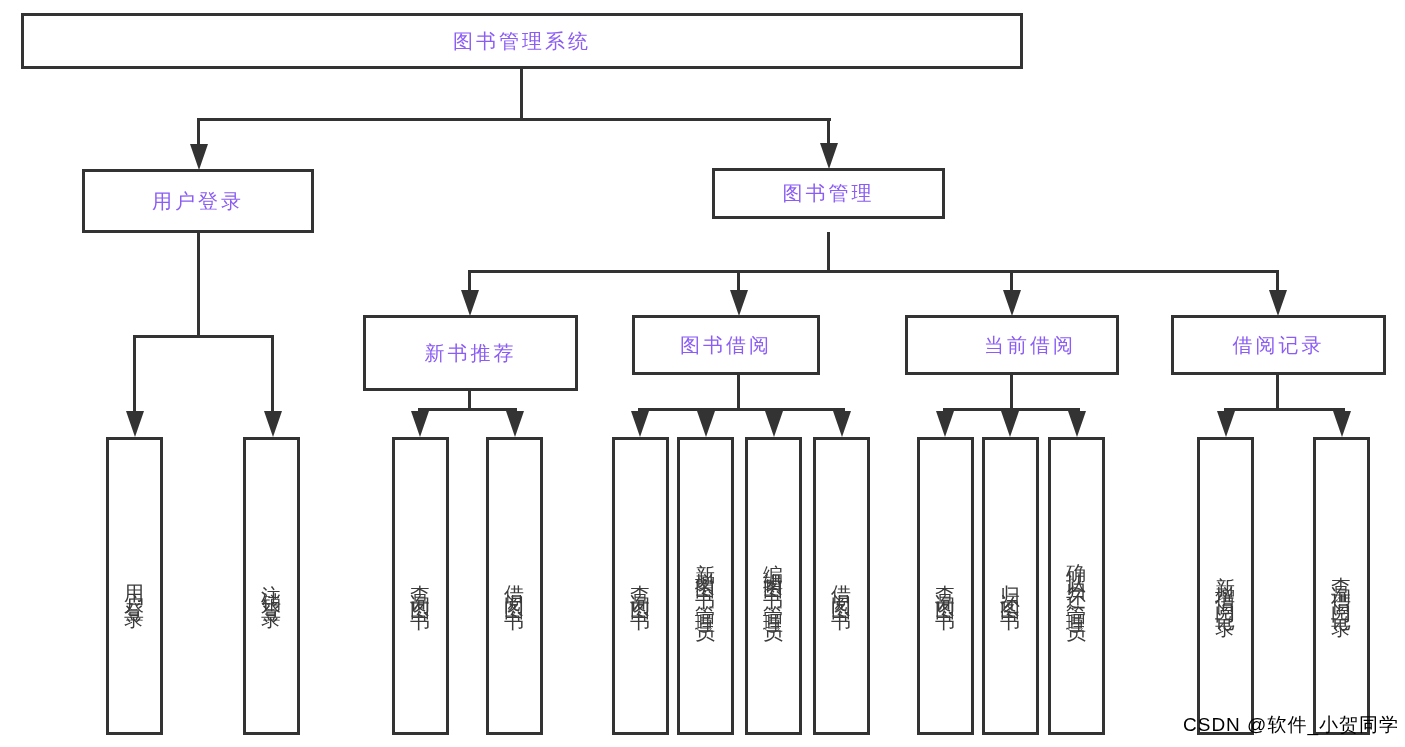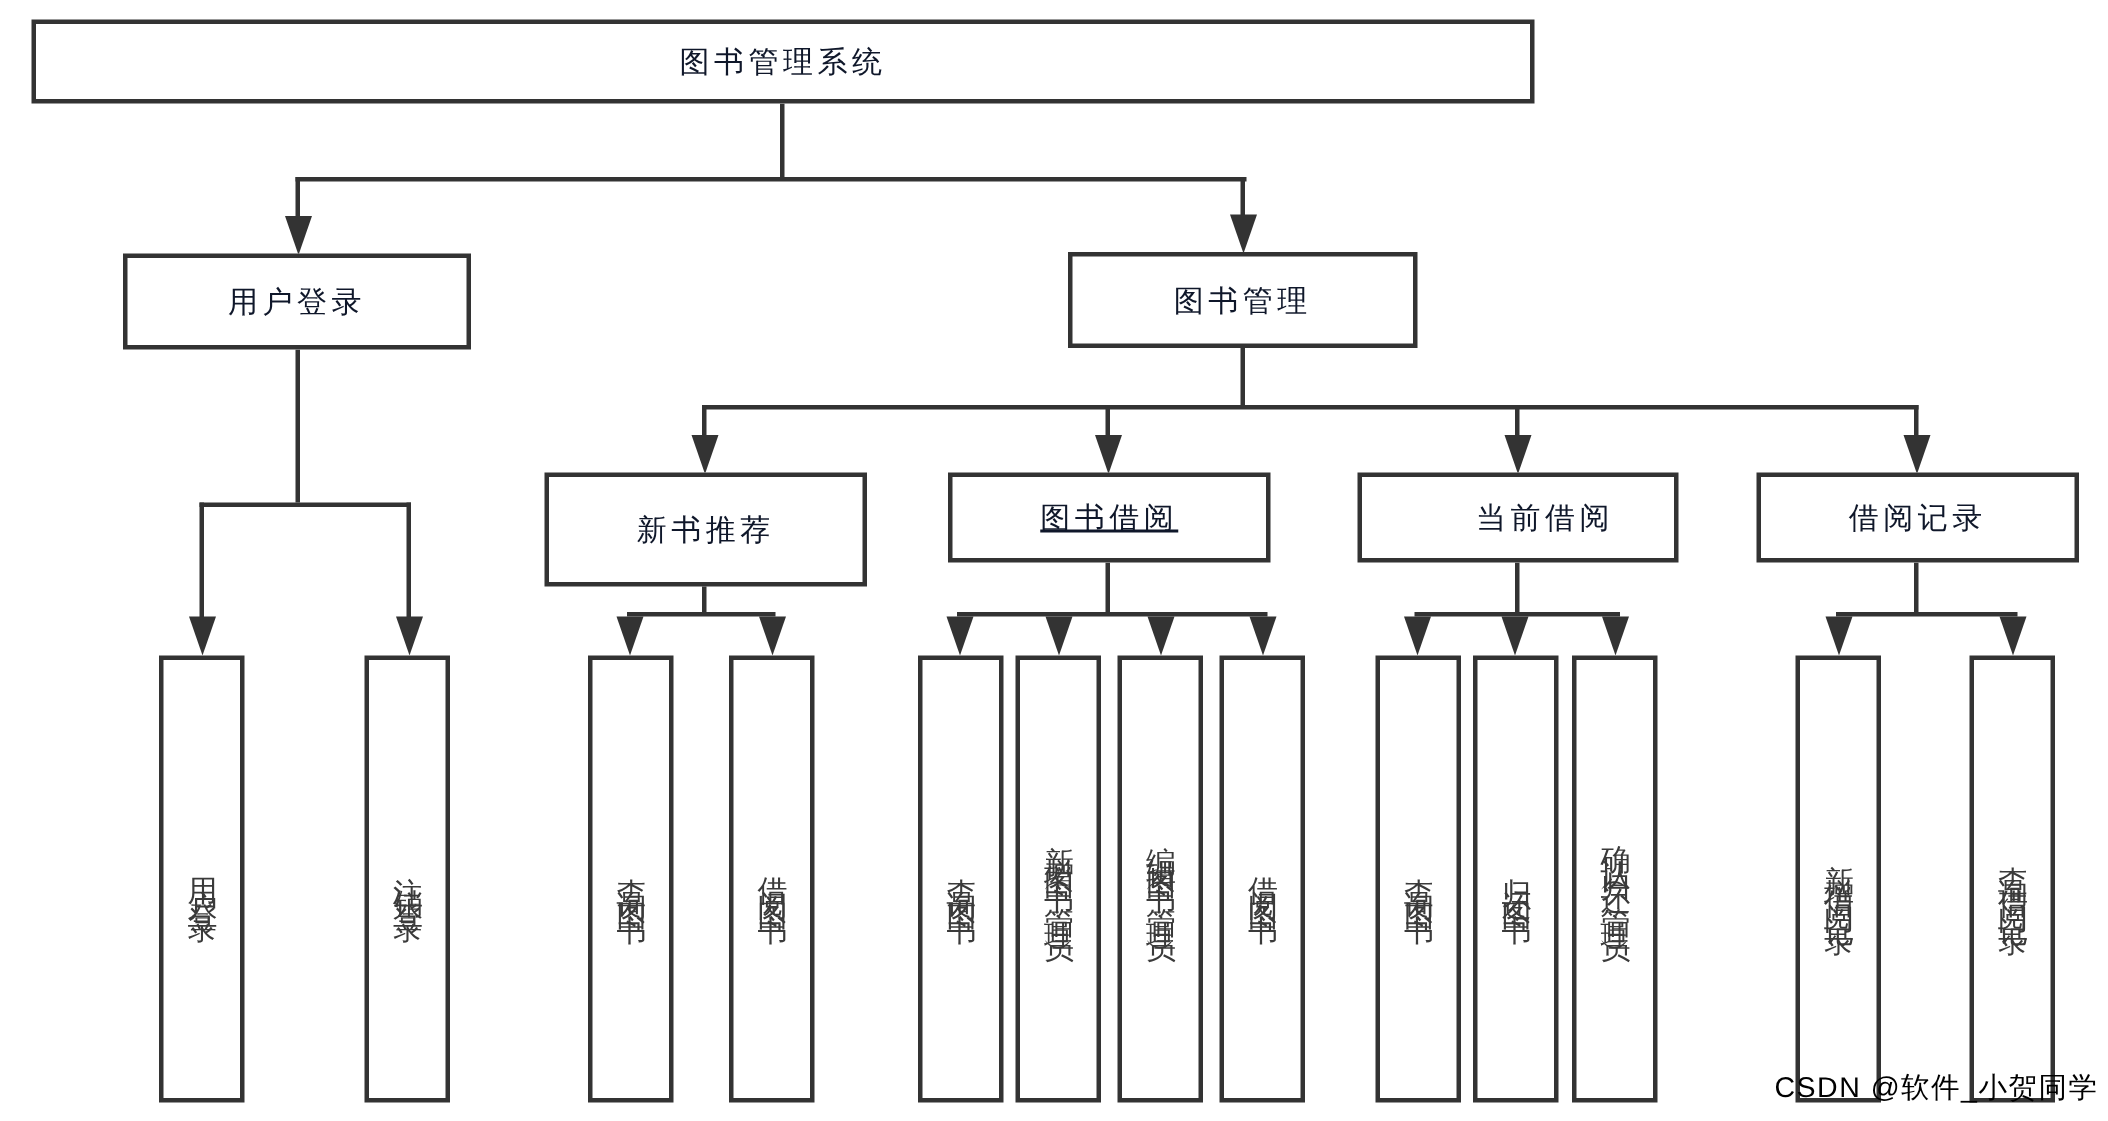--- a/index.html
+++ b/index.html
@@ -9,21 +9,21 @@
     background:#ffffff;
     font-family:"Liberation Sans","DejaVu Sans",sans-serif;
     overflow:hidden;
   }
   .hbox{
     position:absolute;
     box-sizing:border-box;
     border:3px solid #333333;
     background:#ffffff;
     display:flex;align-items:center;justify-content:center;
-    font-size:20px;letter-spacing:3px;color:#0f172a;
+    font-size:20px;letter-spacing:3px;color:#8b5cf6;
     z-index:2;
   }
   .leaf{
     position:absolute;
     top:437px;height:298px;width:57px;
     box-sizing:border-box;
     border:3px solid #333333;
     background:#ffffff;
     display:flex;align-items:center;justify-content:center;
     z-index:2;
@@ -59,29 +59,29 @@
 <div id="canvas">
 
   <div class="hbox" style="left:21px;top:13px;width:1002px;height:56px;">
     <span>图书管理系统</span>
   </div>
 
   <div class="hbox" style="left:82px;top:169px;width:232px;height:64px;">
     <span>用户登录</span>
   </div>
 
-  <div class="hbox" style="left:712px;top:168px;width:233px;height:64px;">
+  <div class="hbox" style="left:712px;top:168px;width:233px;height:51px;">
     <span>图书管理</span>
   </div>
 
   <div class="hbox" style="left:363px;top:315px;width:215px;height:76px;">
     <span>新书推荐</span>
   </div>
 
-  <div class="hbox" style="left:632px;top:315px;width:215px;height:60px;text-decoration:underline;">
+  <div class="hbox" style="left:632px;top:315px;width:188px;height:60px;">
     <span>图书借阅</span>
   </div>
 
   <div class="hbox" style="left:905px;top:315px;width:214px;height:60px;padding-left:36px;">
     <span>当前借阅</span>
   </div>
 
   <div class="hbox" style="left:1171px;top:315px;width:215px;height:60px;">
     <span>借阅记录</span>
   </div>

